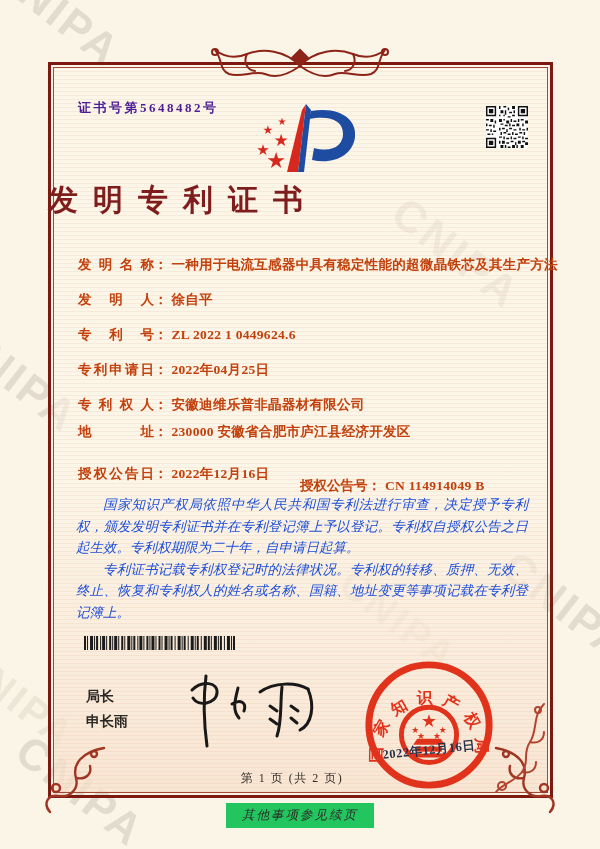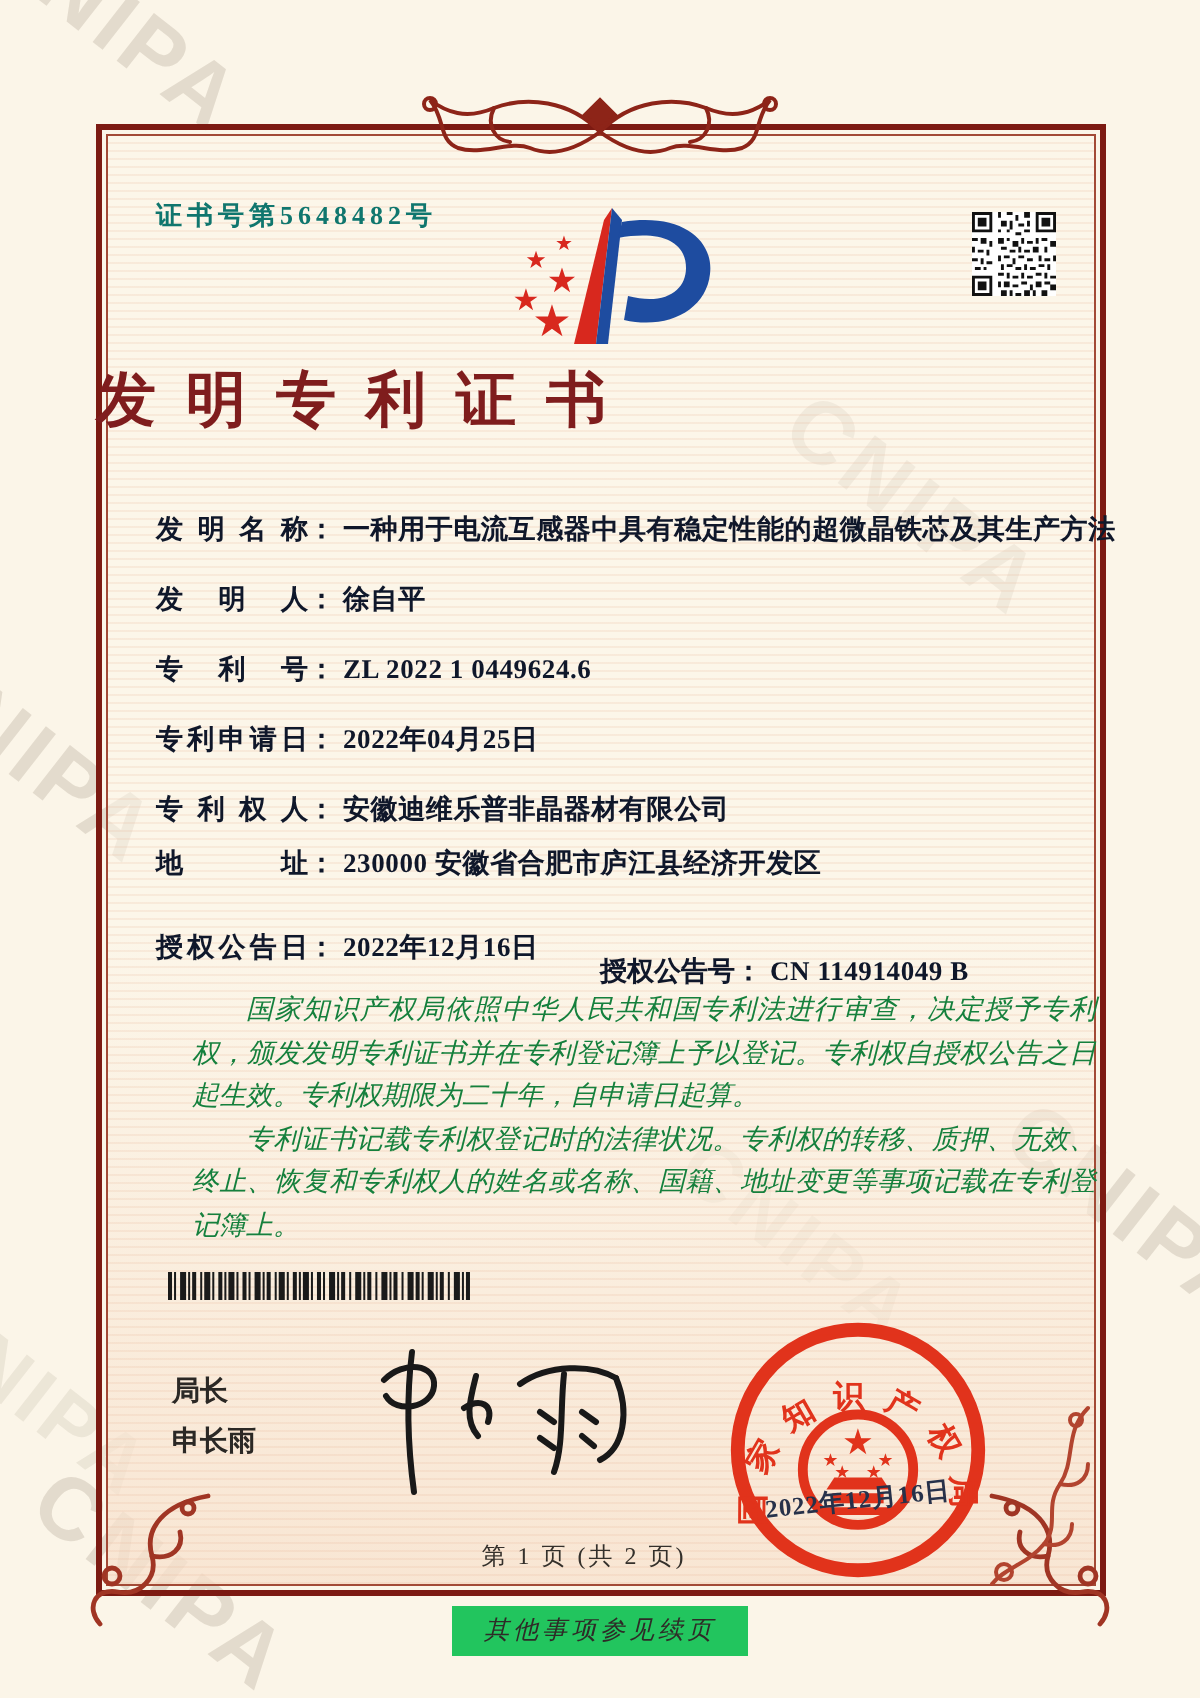--- a/index.html
+++ b/index.html
@@ -17,40 +17,40 @@
   .frame-inner{position:absolute;left:2px;top:2px;right:2px;bottom:2px;
          border:1px solid #a34a36;
          background-color:rgba(253,245,233,0.55);
          background-image:
            repeating-linear-gradient(0deg, rgba(231,178,148,0.18) 0px, rgba(231,178,148,0.18) 1px, rgba(0,0,0,0) 1px, rgba(0,0,0,0) 4px),
            linear-gradient(180deg, rgba(250,242,230,0) 55%, rgba(244,210,185,0.45) 100%);}
   .content{position:absolute;inset:0;z-index:4;}
   .deco{position:absolute;z-index:5;}
   
   .cert-no{position:absolute;left:78px;top:99px;font-size:13px;font-weight:700;
-           letter-spacing:2.5px;color:#0f766e;}
+           letter-spacing:2.5px;color:#4c1d95;}
   .qr{position:absolute;left:486px;top:106px;width:42px;height:42px;background:#fff;}
   .logo{position:absolute;left:254px;top:102px;width:108px;height:74px;}
   .title{position:absolute;left:48px;right:31px;top:180px;
          font-size:30px;font-weight:700;letter-spacing:15px;color:#7f1d1d;}
   
-  .row{position:absolute;left:78px;font-size:13.5px;font-weight:700;color:#0f172a;
+  .row{position:absolute;left:78px;font-size:13.5px;font-weight:700;color:#c2410c;
        white-space:nowrap;line-height:20px;}
   .lbl{display:inline-block;width:76px;text-align:justify;text-align-last:justify;}
   .colon{display:inline-block;margin-right:4px;}
   .val{letter-spacing:0.3px;}
   .pair2{position:absolute;left:222px;top:0;margin-top:12px;}
   
   .paras{position:absolute;left:76px;top:494px;width:452px;font-size:13.5px;
-         font-style:italic;color:#15803d;line-height:21.5px;text-align:justify;margin-left:20px;}
+         font-style:italic;color:#1d4ed8;line-height:21.5px;text-align:justify;}
   .paras p{margin:0;text-indent:2em;}
   
   .barcode{position:absolute;left:84px;top:636px;width:153px;height:14px;}
   .sig-block{position:absolute;left:86px;top:684px;
-             font-family:Liberation Serif, serif;
+             font-family:Liberation Sans, sans-serif;
              font-weight:700;font-size:14px;color:#2b2825;line-height:25px;}
   .signature{position:absolute;left:172px;top:662px;width:155px;height:88px;}
   .seal{position:absolute;left:360px;top:656px;width:138px;height:138px;opacity:.95;}
   .seal-date{position:absolute;left:360px;top:742px;width:138px;text-align:center;
              font-size:12.5px;font-weight:700;color:#27314a;letter-spacing:0.5px;
              transform:rotate(-6deg);z-index:6;}
   .page-num{position:absolute;left:31px;right:47px;top:770px;text-align:center;
             font-size:12px;letter-spacing:1.5px;color:#34302b;}
   .footer-note{position:absolute;left:50%;top:803px;transform:translateX(-50%);
                background:#22c55e;padding:4px 16px;font-size:12.5px;font-style:italic;

